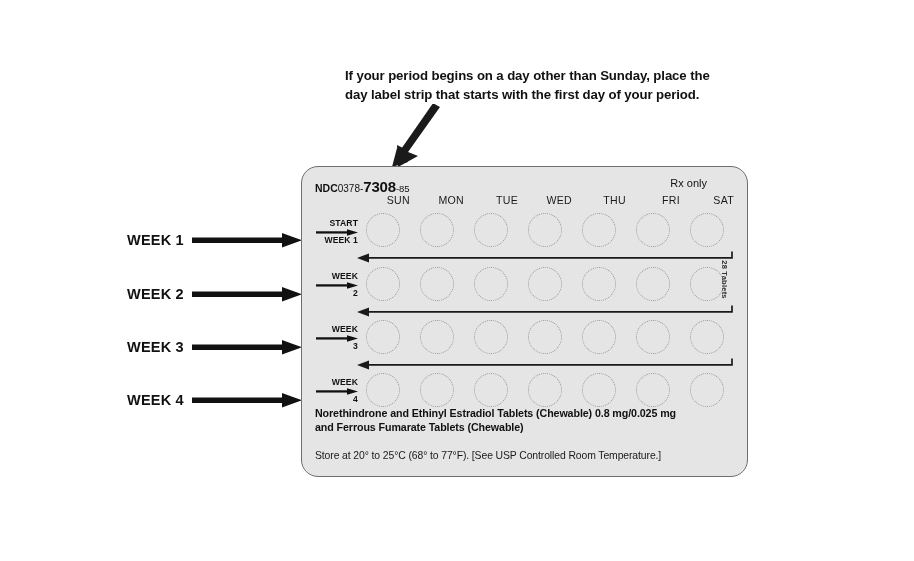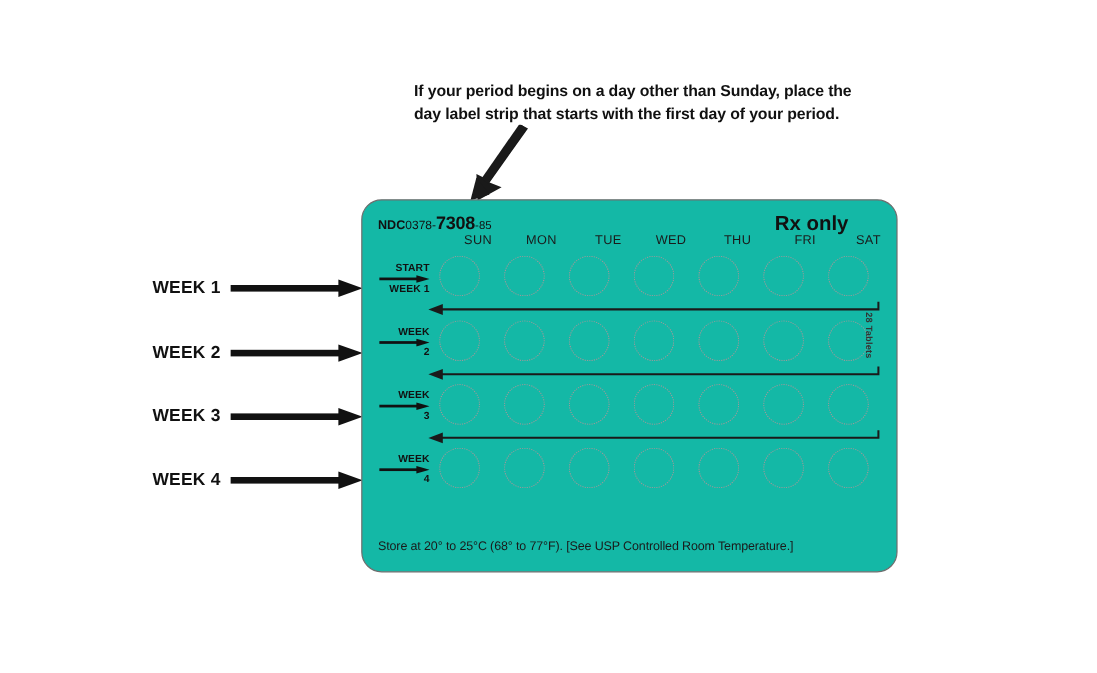--- a/index.html
+++ b/index.html
@@ -60,21 +60,21 @@
     margin-left: 8px;
   }
 
   
   #pack {
     position: absolute;
     left: 301px;
     top: 166px;
     width: 447px;
     height: 311px;
-    background: #14b8a6;
+    background: #e5e5e5;
     border: 1.4px solid #6e6e6e;
     border-radius: 17px;
     box-sizing: border-box;
   }
 
   #ndc {
     position: absolute;
     left: 13px;
     top: 11px;
     font-size: 10.5px;
@@ -83,22 +83,22 @@
   }
   #ndc .ndc-word { font-weight: bold; font-size: 10.5px; }
   #ndc .ndc-a    { font-weight: normal; font-size: 10px; }
   #ndc .ndc-big  { font-weight: bold; font-size: 15px; letter-spacing: -0.2px; }
   #ndc .ndc-b    { font-weight: normal; font-size: 9.5px; }
 
   #rx-only {
     position: absolute;
     right: 40px;
     top: 10px;
-    font-size: 17px;
-    font-weight: bold;
+    font-size: 11px;
+    font-weight: normal;
     color: #111111;
     white-space: nowrap;
   }
 
   #day-header {
     position: absolute;
     left: 54px;
     top: 27px;
     width: 378px;
     display: flex;
@@ -174,21 +174,21 @@
   }
   #drug-name {
     font-size: 10.7px;
     font-weight: bold;
     line-height: 13.4px;
     color: #111111;
     white-space: pre-line;
     letter-spacing: -0.1px;
   }
   #storage {
-    margin-top: 2px;
+    margin-top: 15px;
     font-size: 10.4px;
     line-height: 13px;
     color: #1a1a1a;
     letter-spacing: -0.1px;
   }
 </style>
 </head>
 <body>
 
 <div id="instruction">If your period begins on a day other than Sunday, place the
@@ -389,16 +389,18 @@
         <i></i>
       </span>
     <span class="well">
         <i></i>
       </span>
   </div>
 
   <div id="tablets-count">28 Tablets</div>
 
   <div id="drug-block">
+    <div id="drug-name">Norethindrone and Ethinyl Estradiol Tablets (Chewable) 0.8 mg/0.025 mg
+and Ferrous Fumarate Tablets (Chewable)</div>
     <div id="storage">Store at 20° to 25°C (68° to 77°F). [See USP Controlled Room Temperature.]</div>
   </div>
 
 </div>
 
 </body></html>

